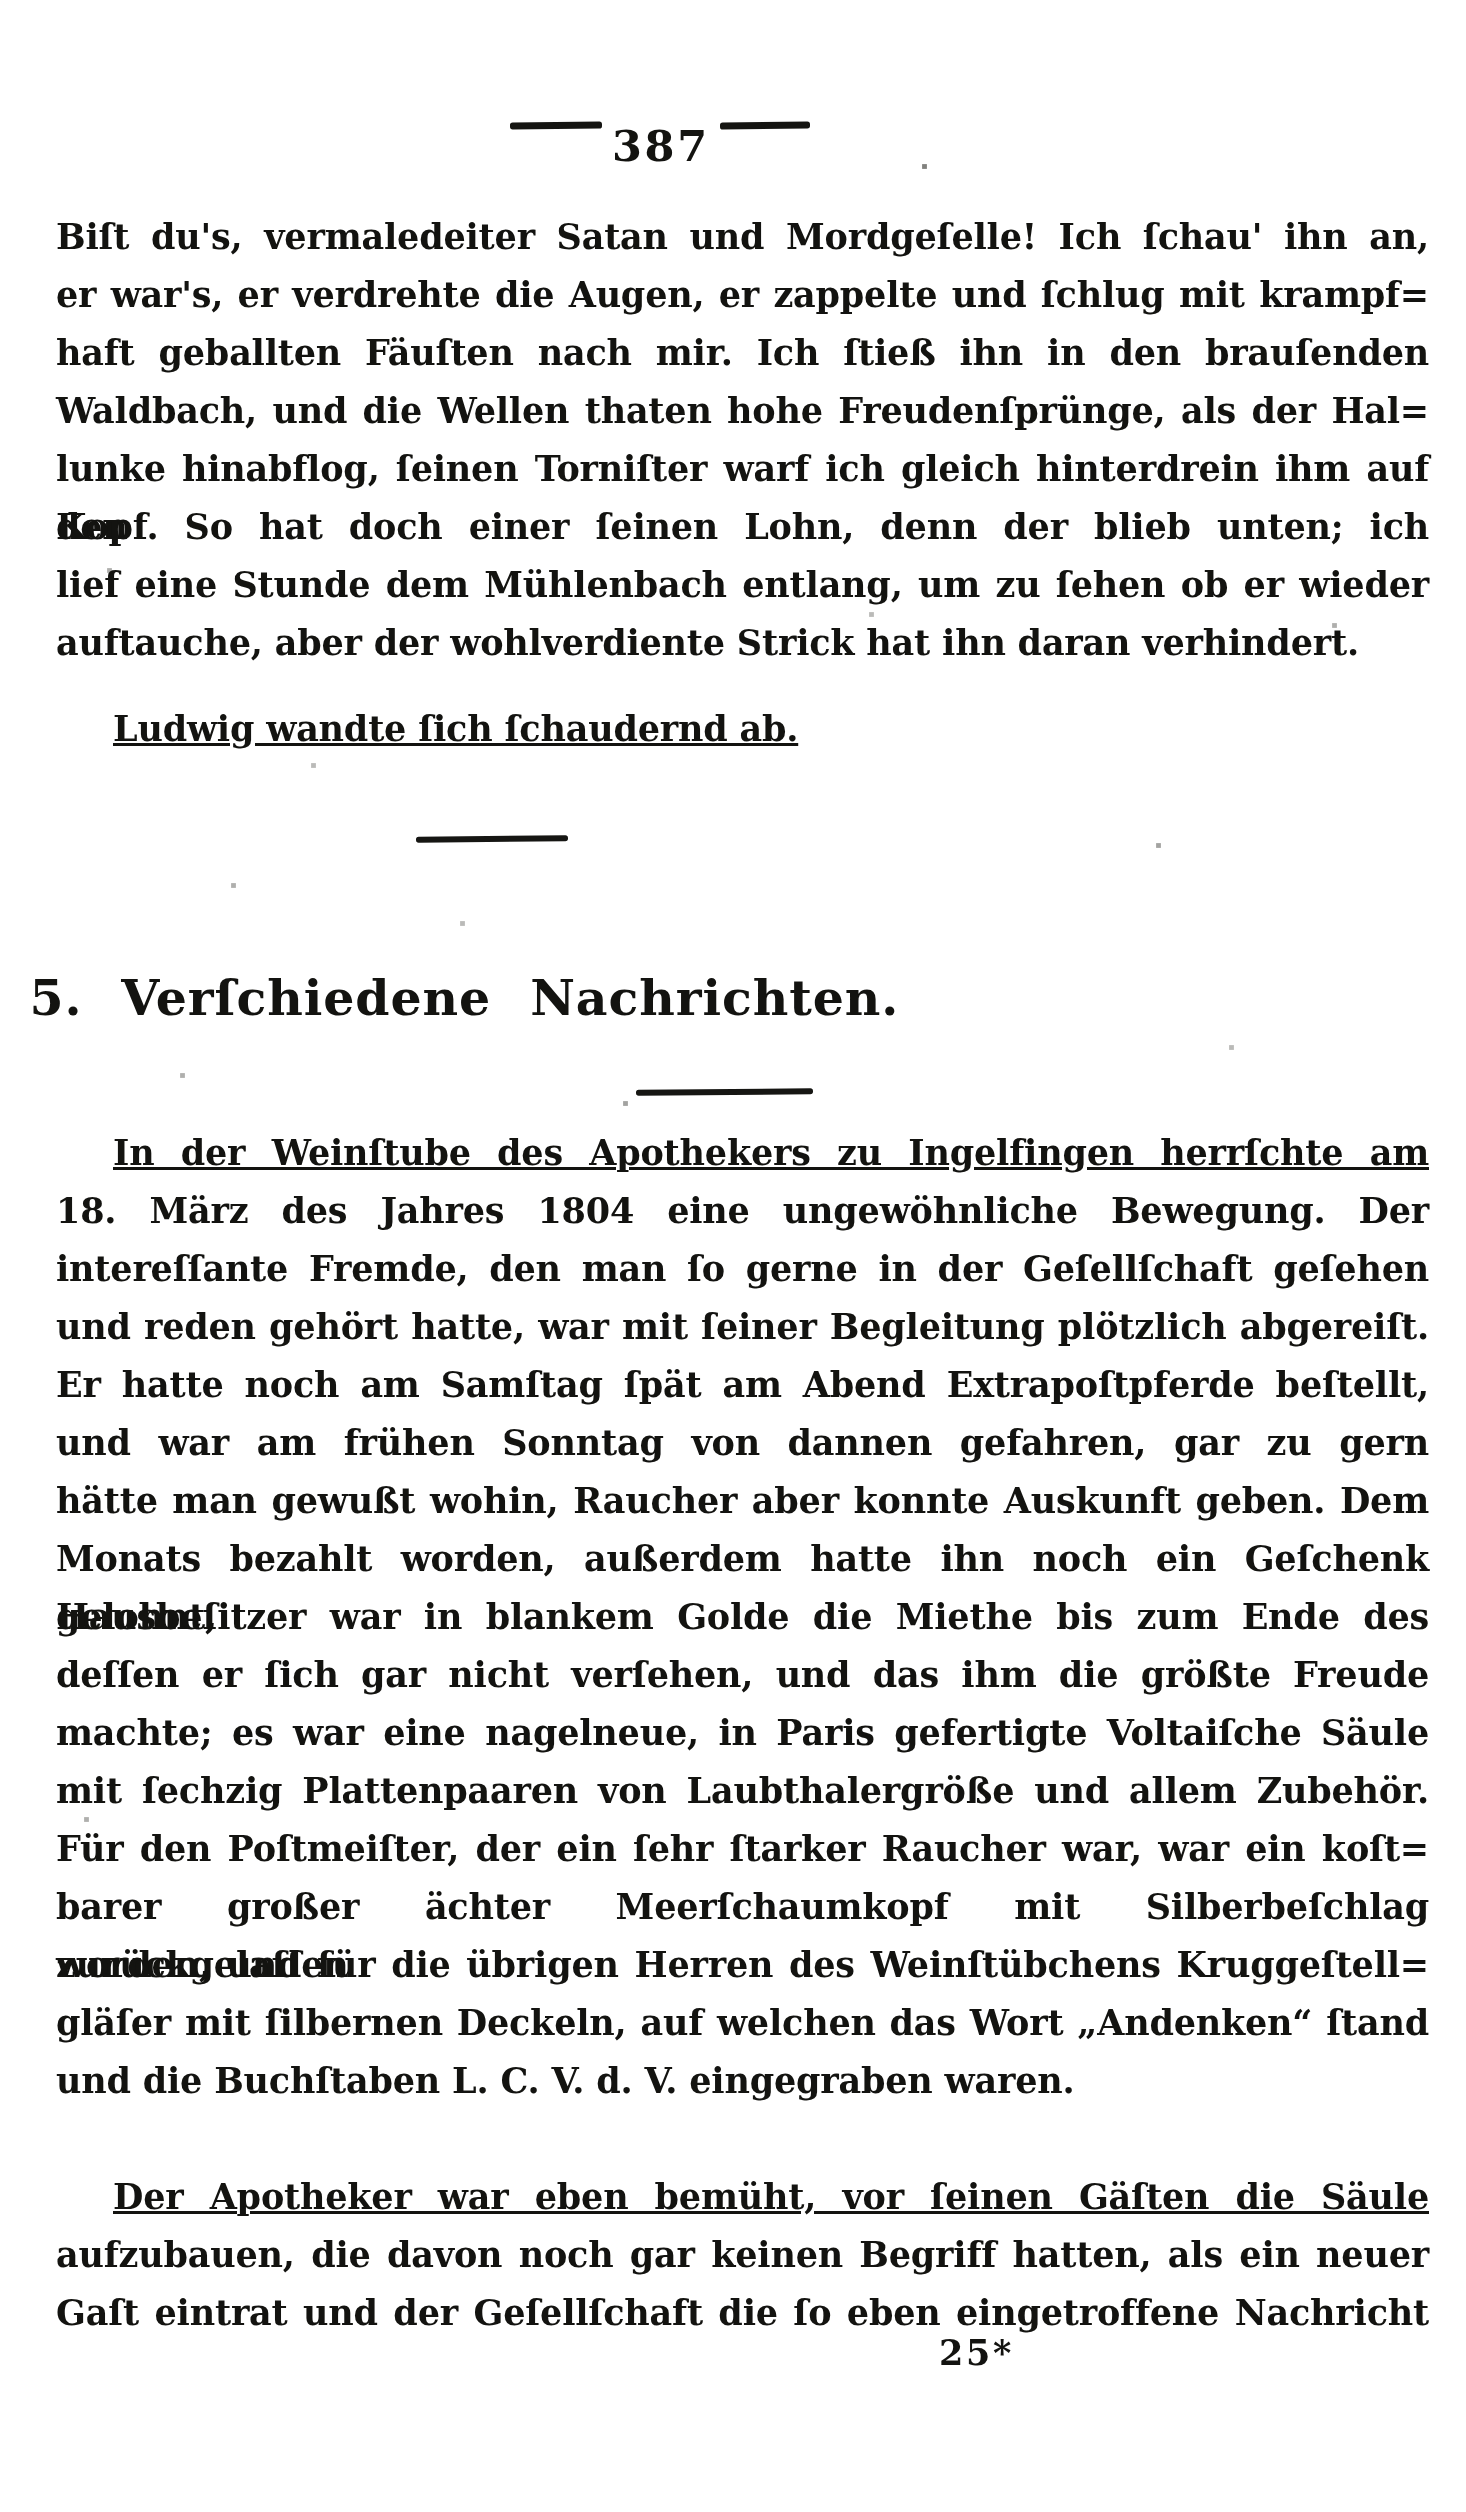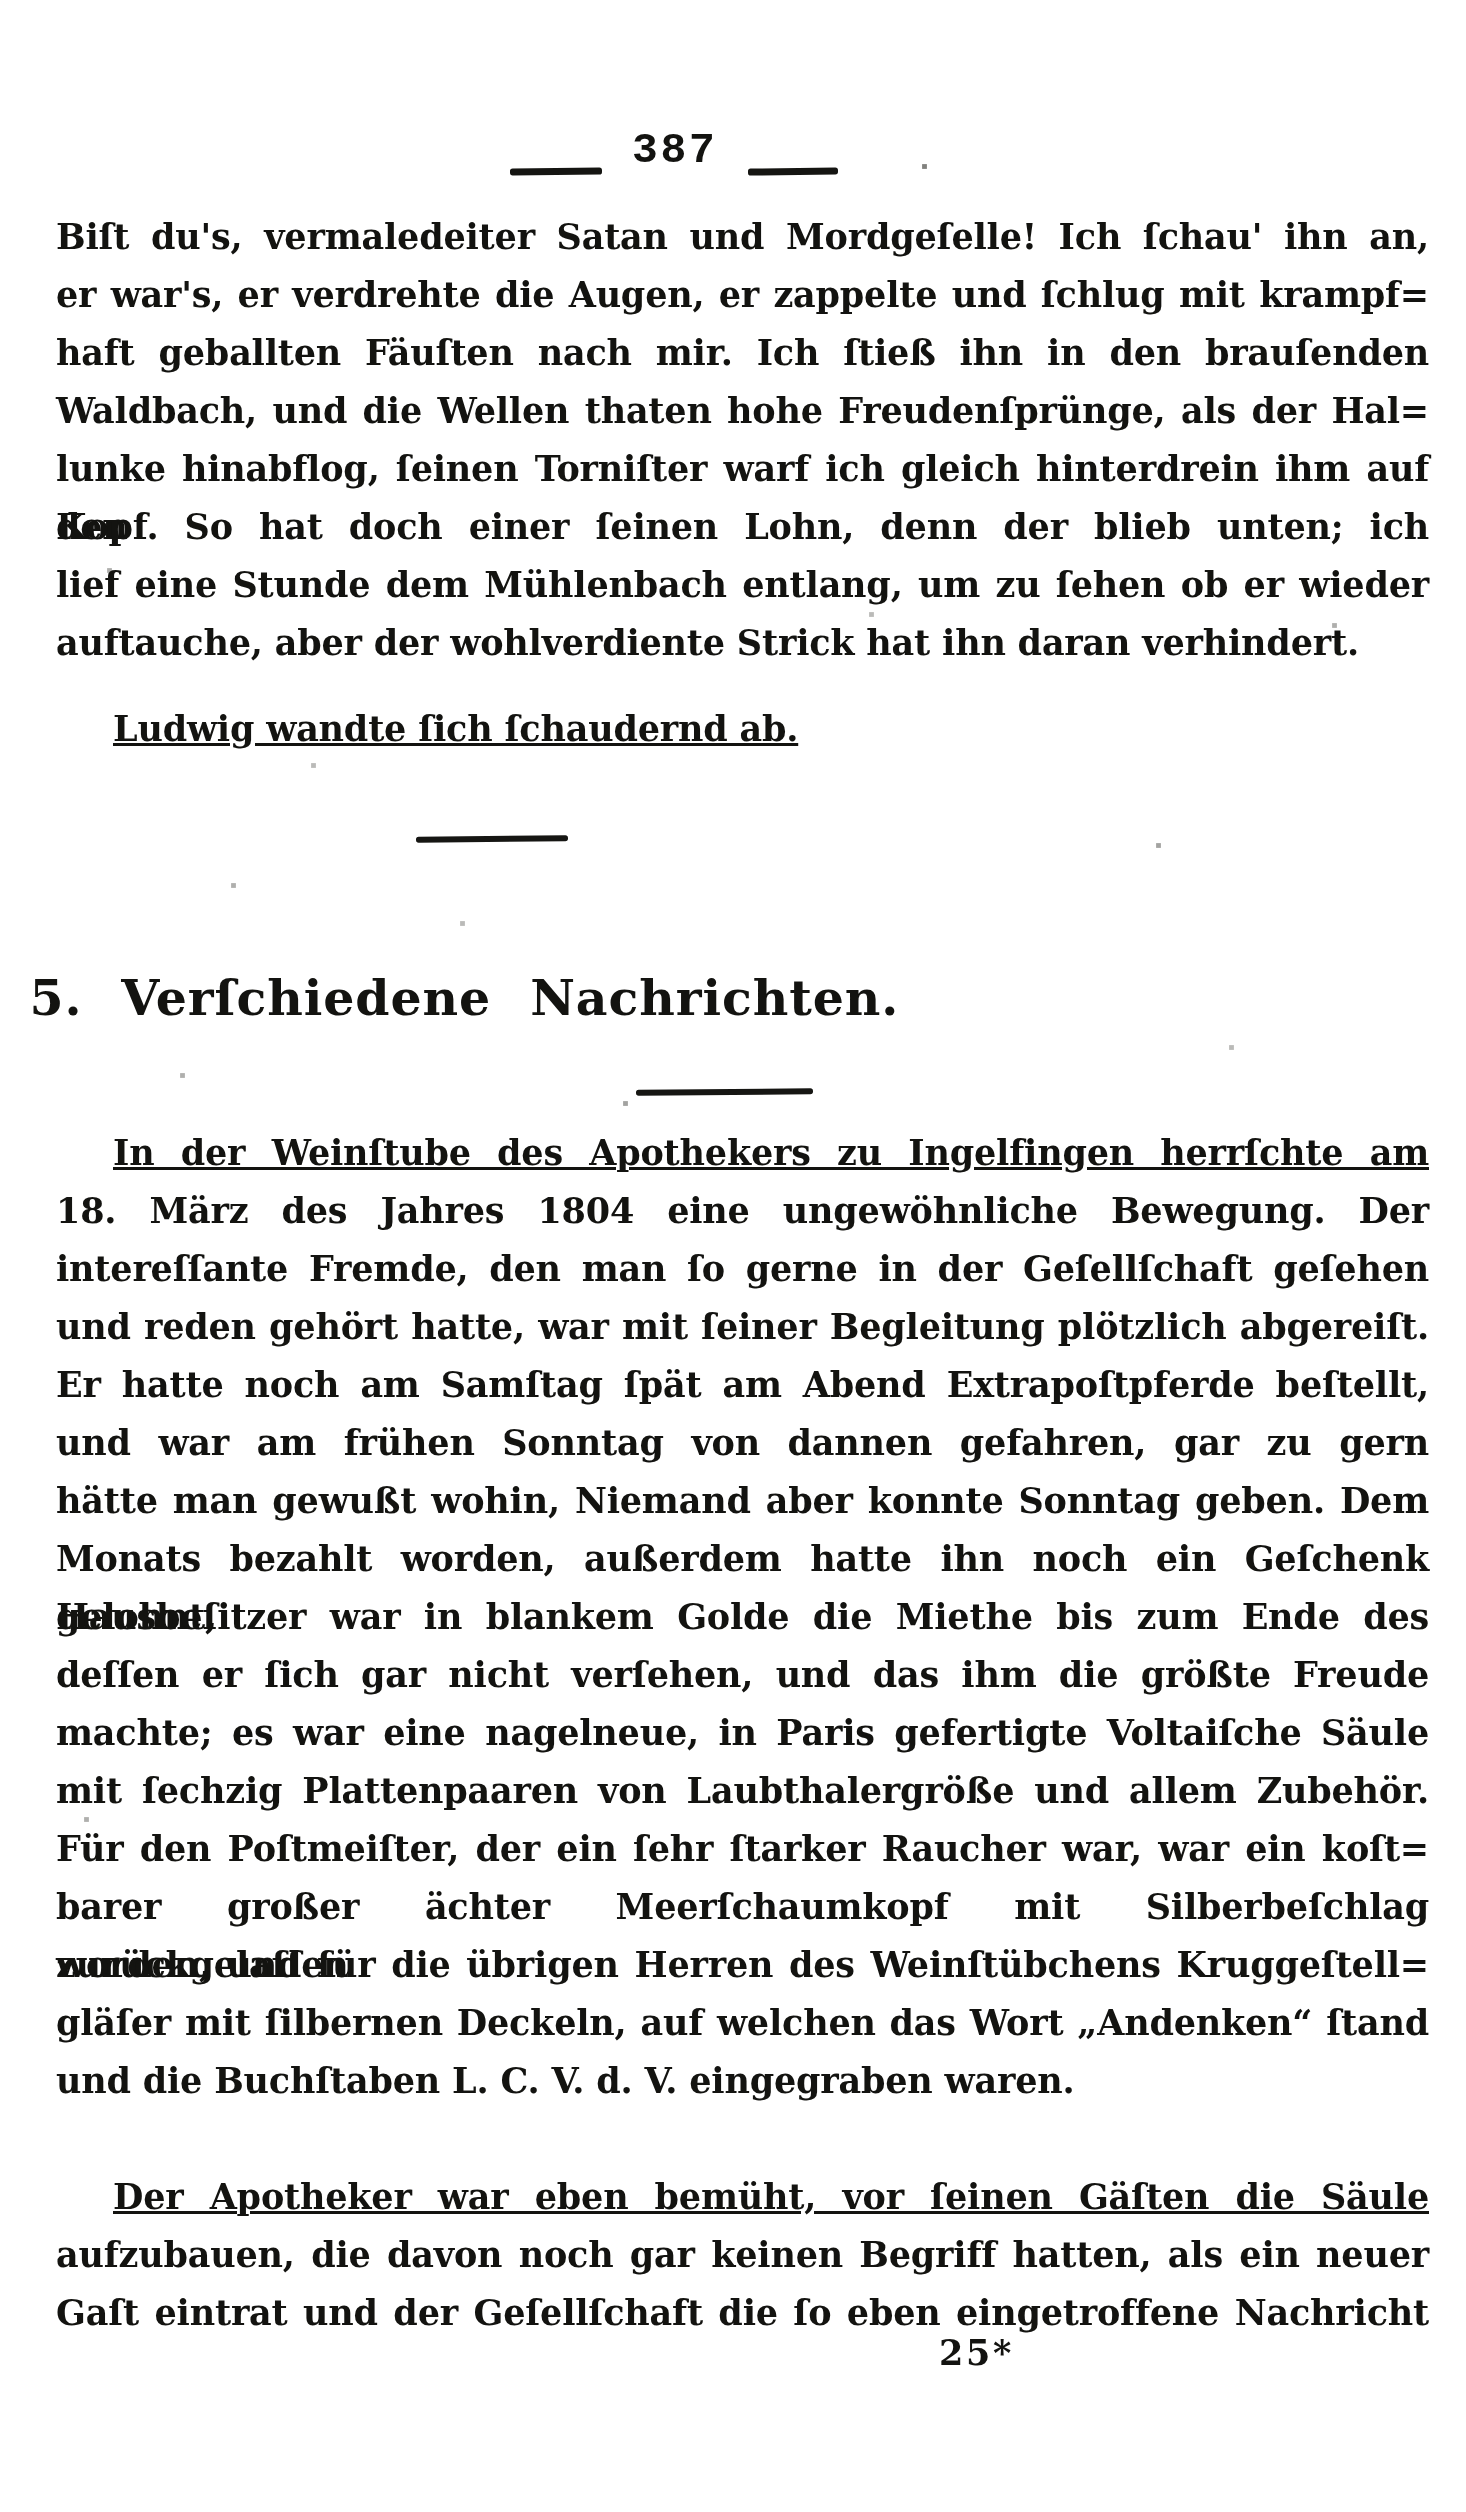--- a/index.html
+++ b/index.html
@@ -14,24 +14,23 @@
     font-weight: 700;
   }
   .page { position: absolute; inset: 0; }
 
   
   .header {
     position: absolute;
     top: 122px;
     left: 510px;
     display: flex;
-    align-items: flex-end;
-    gap: 30px;
+    align-items: flex-start;
+    gap: 10px;
     height: 53px;
-    font-family: Liberation Mono, monospace;
   }
   .h-rule {
     display: inline-block;
     width: 89px;
     height: 7px;
     background: #151512;
     border-radius: 2.7px;
   }
   .h-rule.left  { transform: rotate(-0.5deg); width: 92px; }
   .h-rule.right { transform: rotate(-0.8deg); width: 90px; }
@@ -149,21 +148,21 @@
 
   <div class="divider two"></div>
 
   <div class="para" id="para-2">
       <div class="line indent">In der Weinſtube des Apothekers zu Ingelfingen herrſchte am</div>
       <div class="line">18. März des Jahres 1804 eine ungewöhnliche Bewegung. Der</div>
       <div class="line">intereſſante Fremde, den man ſo gerne in der Geſellſchaft geſehen</div>
       <div class="line">und reden gehört hatte, war mit ſeiner Begleitung plötzlich abgereiſt.</div>
       <div class="line">Er hatte noch am Samſtag ſpät am Abend Extrapoſtpferde beſtellt,</div>
       <div class="line">und war am frühen Sonntag von dannen gefahren, gar zu gern</div>
-      <div class="line">hätte man gewußt wohin, Niemand aber konnte Sonntag geben. Dem</div>
+      <div class="line">hätte man gewußt wohin, Raucher aber konnte Auskunft geben. Dem</div>
       <div class="line">Monats bezahlt worden, außerdem hatte ihn noch ein Geſchenk gelohnt,</div>
       <div class="line">Hausbeſitzer war in blankem Golde die Miethe bis zum Ende des</div>
       <div class="line">deſſen er ſich gar nicht verſehen, und das ihm die größte Freude</div>
       <div class="line">machte; es war eine nagelneue, in Paris gefertigte Voltaiſche Säule</div>
       <div class="line">mit ſechzig Plattenpaaren von Laubthalergröße und allem Zubehör.</div>
       <div class="line">Für den Poſtmeiſter, der ein ſehr ſtarker Raucher war, war ein koſt=</div>
       <div class="line">barer großer ächter Meerſchaumkopf mit Silberbeſchlag zurückgelaſſen</div>
       <div class="line">worden, und für die übrigen Herren des Weinſtübchens Kruggeſtell=</div>
       <div class="line">gläſer mit ſilbernen Deckeln, auf welchen das Wort „Andenken“ ſtand</div>
       <div class="line endline">und die Buchſtaben L. C. V. d. V. eingegraben waren.</div>

